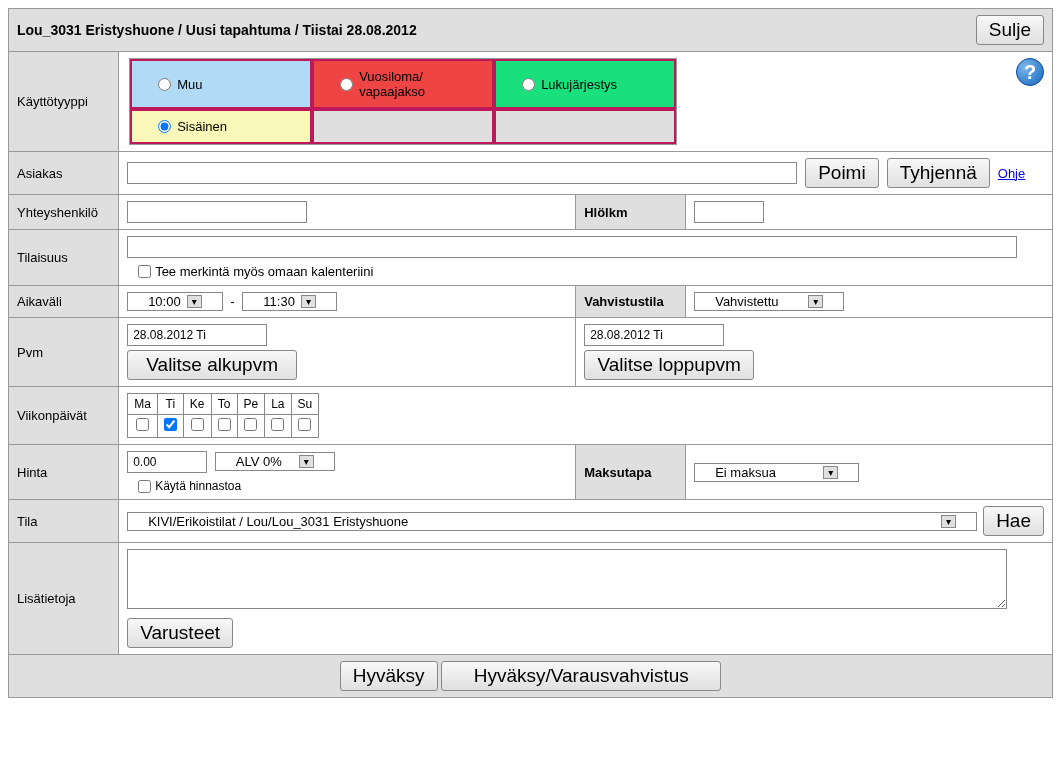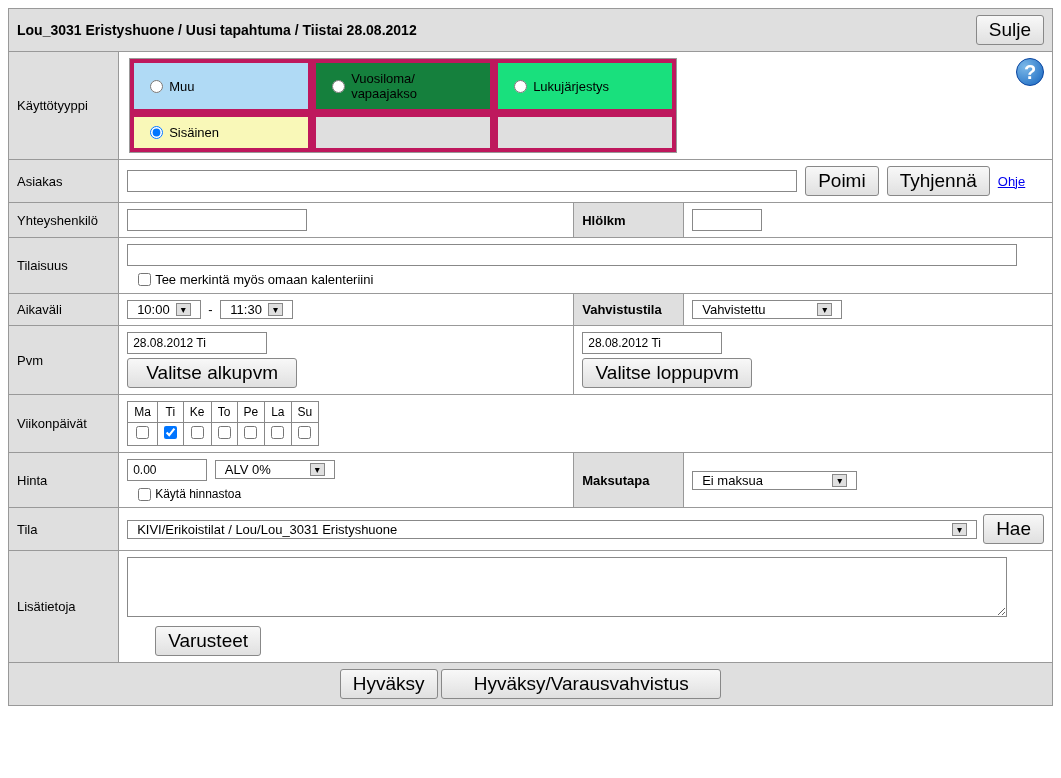--- a/index.html
+++ b/index.html
@@ -8,32 +8,32 @@
 table.main > tbody > tr > td { border: 1px solid #999; padding: 6px 8px; vertical-align: middle; }
 .header-row td { background: #dfdfdf; }
 .header-title { font-weight: bold; font-size: 14px; display: flex; justify-content: space-between; align-items: center; }
 .label-cell { background: #dfdfdf; font-weight: normal; width: 120px; }
 .label-cell-small { background: #dfdfdf; font-weight: bold; width: 110px; }
 .data-cell { background: #fff; }
 button { background: linear-gradient(#f8f8f8, #e0e0e0); border: 1px solid #888; border-radius: 3px; padding: 3px 12px; font-size: 19px; cursor: pointer; }
 input[type="text"] { border: 1px solid #888; padding: 3px 5px; font-size: 12px; }
 textarea { border: 1px solid #888; font-size: 13px; padding: 3px; width: 880px; height: 60px; resize: both; }
 .type-grid { display: grid; grid-template-columns: 182px 182px 182px; border: 1px solid #999; margin-left: 2px; }
-.type-cell { border: 4px solid #be185d; padding: 8px 16px; display: flex; align-items: center; gap: 6px; }
+.type-cell { border: 2px solid #be185d; padding: 8px 26px; display: flex; align-items: center; gap: 6px; }
 .type-muu { background: #b0daf5; }
-.type-vuos { background: #15803d; }
+.type-vuos { background: #ef4444; }
 .type-luku { background: #19e07d; }
 .type-sis { background: #f9f8b8; }
 .type-cell label { cursor: pointer; }
 .link { color: #0000EE; text-decoration: underline; cursor: pointer; }
 .days-table { border-collapse: collapse; }
 .days-table td { border: 1px solid #888; text-align: center; padding: 3px 6px; font-size: 12px; }
 .help-icon { width: 28px; height: 28px; border-radius: 50%; background: radial-gradient(circle at 30% 30%, #7bb8e8, #1565c0); display: inline-flex; align-items: center; justify-content: center; color: #fff; font-size: 20px; font-weight: bold; border: 1px solid #0d47a1; cursor: pointer; }
 .chk-row { margin-top: 6px; display:flex; align-items:center; gap:4px;padding-left:11px;}
-.time-sel { display: inline-flex; align-items: center; border: 1px solid #888; padding: 1px 9px; background:#fff;}
+.time-sel { display: inline-flex; align-items: center; border: 1px solid #888; padding: 1px 20px; background:#fff;}
 .time-sel .arrow { background: #e0e0e0; border: 1px solid #888; padding: 0 4px; margin-left:6px; font-size:10px; cursor:pointer;}
 .footer-row td { background: #dfdfdf; text-align: center; padding: 6px; }
 .sel-wide { width: 850px; }
 </style>
 </head>
 <body>
 
 <table class="main">
 <tbody>
 <tr class="header-row">
@@ -199,21 +199,21 @@
       </span>
       <button>Hae</button>
     </div>
   </td>
 </tr>
 
 <tr>
   <td class="label-cell">Lisätietoja</td>
   <td class="data-cell" colspan="3">
     <textarea style=""></textarea><br>
-    <button style="margin-top:6px;margin-left:28px;">Varusteet</button>
+    <button style="margin-top:6px;">Varusteet</button>
   </td>
 </tr>
 
 <tr class="footer-row">
   <td colspan="4">
     <button>Hyväksy</button>
     <button style="width:280px;">Hyväksy/Varausvahvistus</button>
   </td>
 </tr>
 

